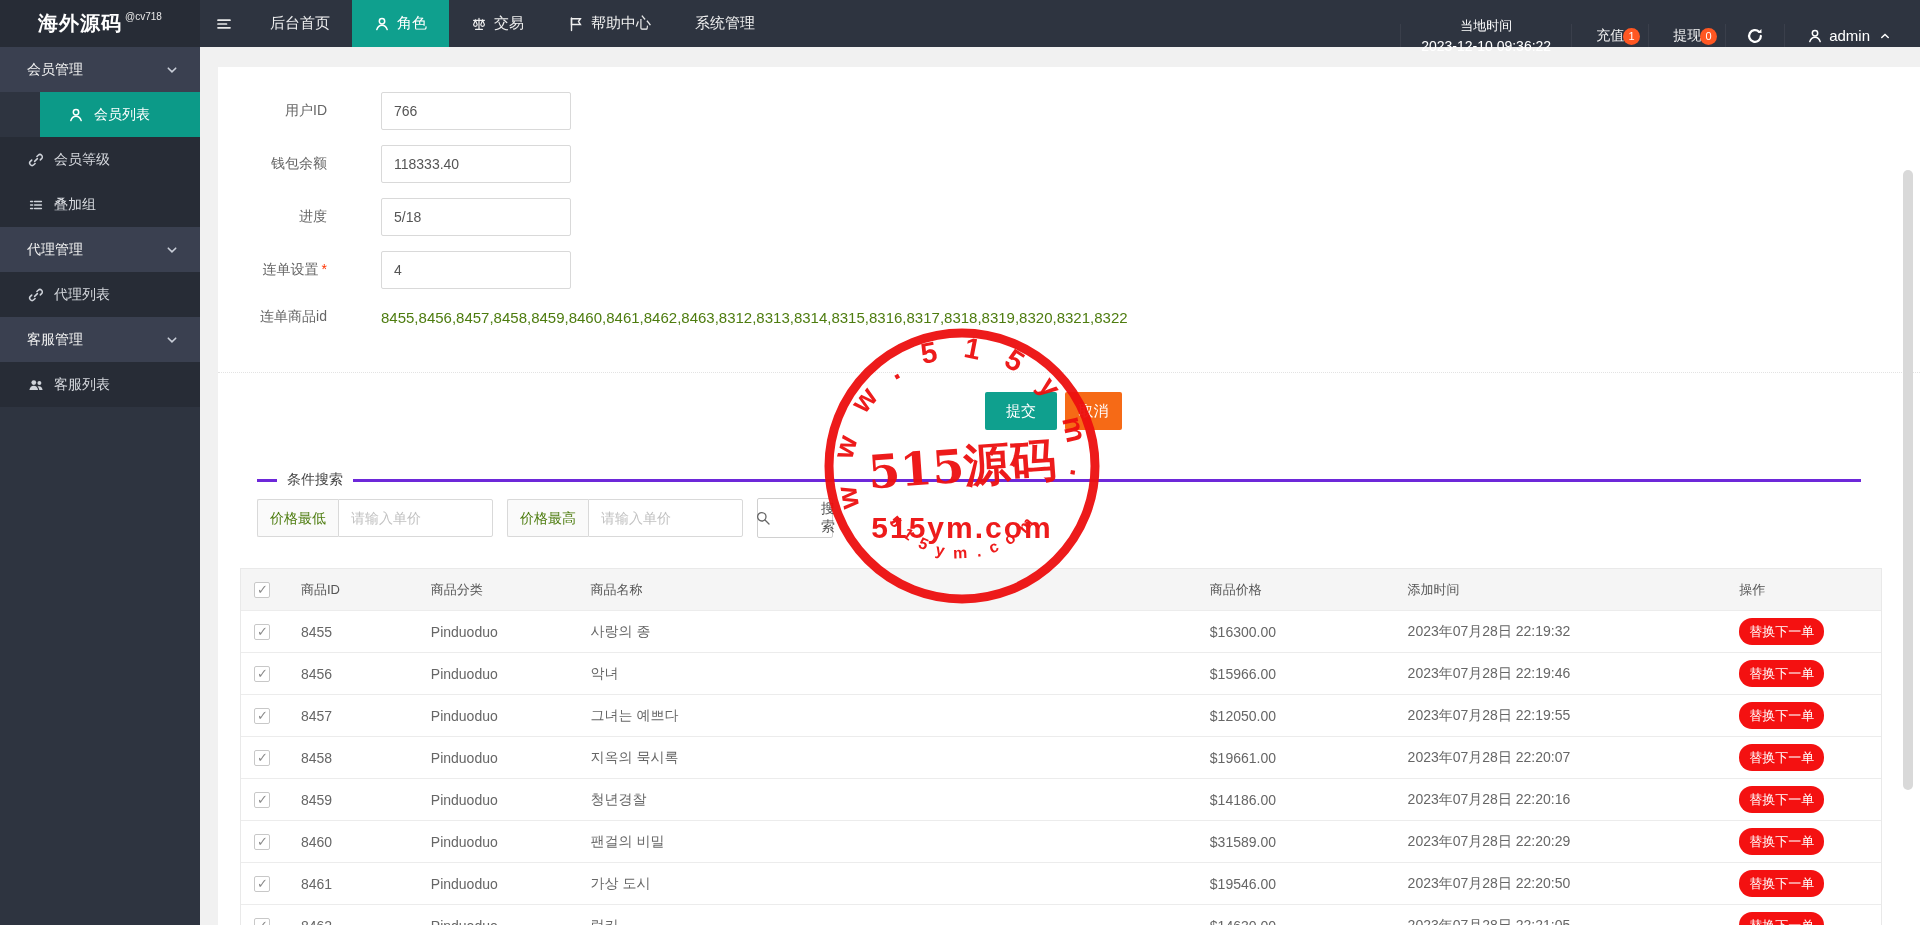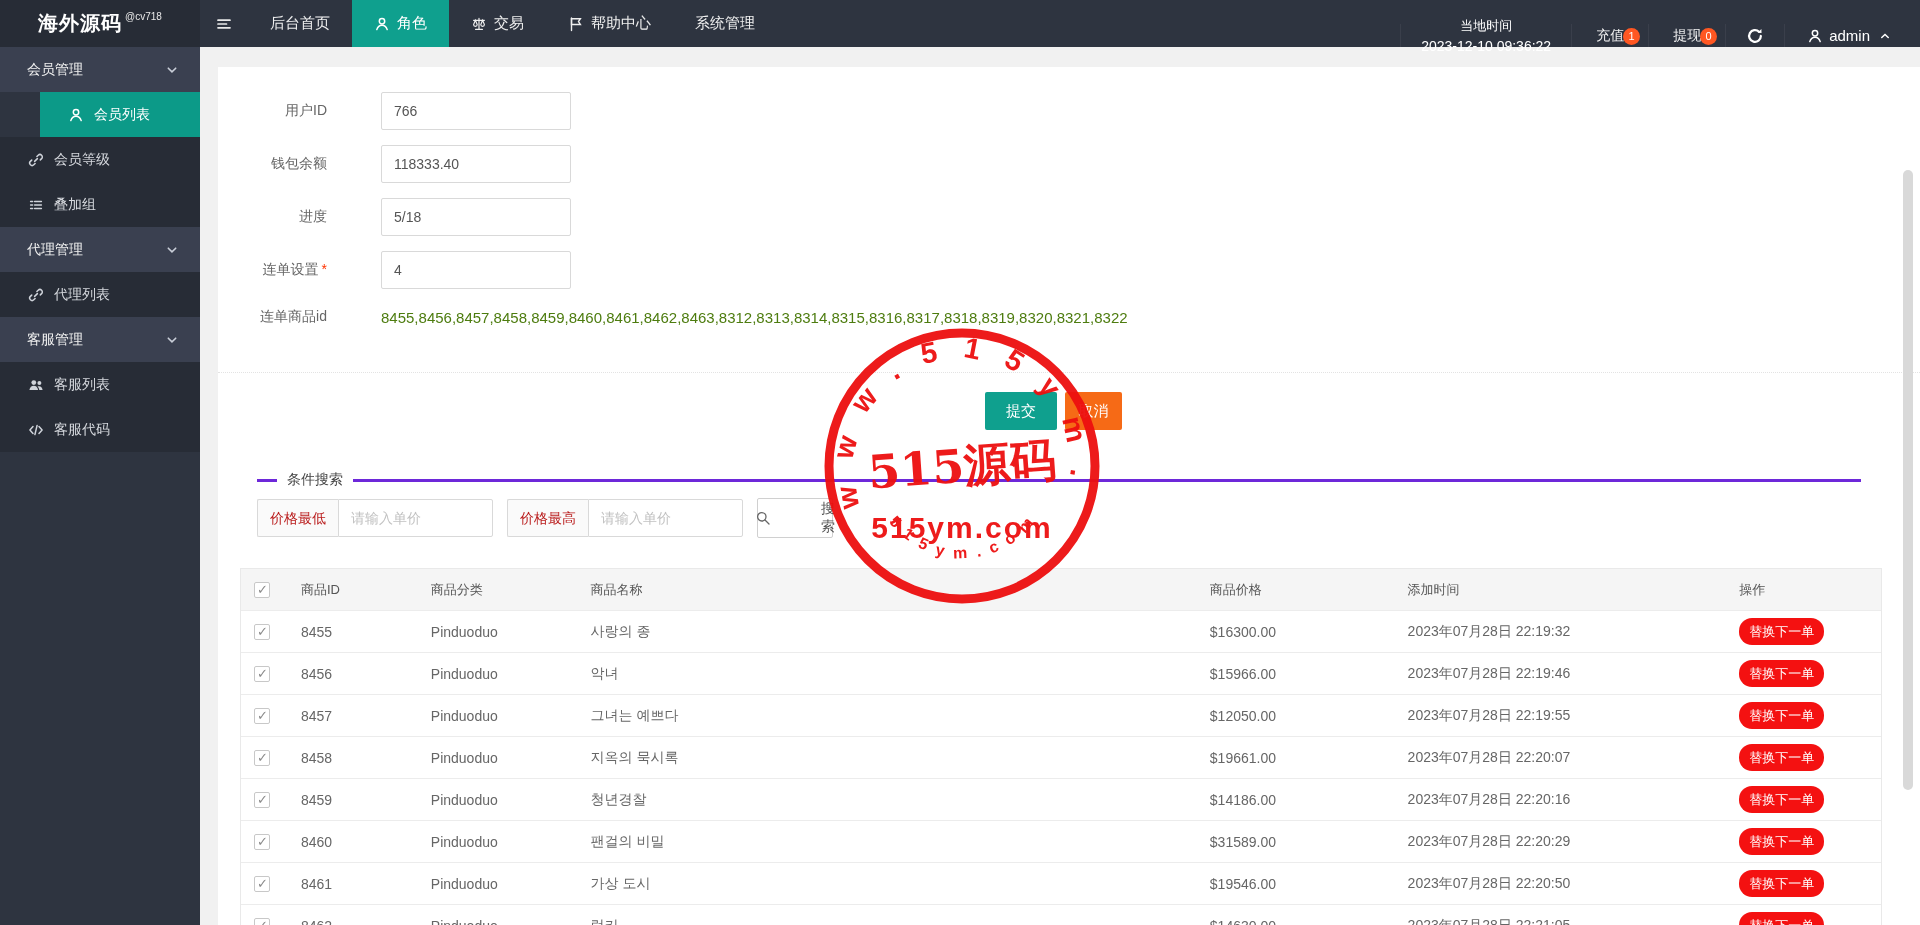--- a/index.html
+++ b/index.html
@@ -71,21 +71,21 @@
   .btn-submit { width:72px; background:#0fa08e; }
   .btn-cancel { width:57px; background:#f66a16; margin-left:8px; }
 
   
   .search-fieldset { margin:41px 59px 0 39px; border:none; border-top:3px solid #6d28d9;
     padding:0; }
   .search-fieldset legend { margin-left:20px; padding:0 10px; font-size:14px; color:#444; }
   .search-row { display:flex; align-items:center; margin-top:9px; }
   .input-group { display:flex; height:38px; margin-right:14px; }
   .ig-addon { background:#fafafa; border:1px solid #d9d9d9; border-right:none;
-    border-radius:2px 0 0 2px; padding:0 12px; line-height:36px; font-size:14px; color:#b91c1c; }
+    border-radius:2px 0 0 2px; padding:0 12px; line-height:36px; font-size:14px; color:#4d7c0f; }
   .ig-input { width:155px; border:1px solid #d9d9d9; border-radius:0 2px 2px 0;
     padding:0 12px; font-size:14px; color:#555; outline:none; font-family:inherit; }
   .ig-input::placeholder { color:#c2c2c2; }
   .search-btn { height:40px; width:76px; background:#fff; border:1px solid #d0d0d0;
     border-radius:2px; color:#555; font-size:14px; display:flex; align-items:center;
     justify-content:center; cursor:pointer; font-family:inherit;gap:44px; }
   .search-btn .ic { margin-right:6px; color:#666; }
 
   
   .table { margin:30px 38px 0 22px; width:1642px; border:1px solid #e9e9e9;
@@ -276,28 +276,20 @@
     <span class="ic">
       <svg viewBox="0 0 16 16" fill="currentColor">
           <circle cx="5.8" cy="5.6" r="2.4"></circle>
           <path d="M1.4 13c.4-2.7 2.1-4.2 4.4-4.2 2.2 0 3.9 1.5 4.3 4.2z"></path>
           <circle cx="11.4" cy="6" r="2"></circle>
           <path d="M11 9.2c2 .1 3.3 1.5 3.6 3.8h-3.3c-.2-1.5-.8-2.7-1.8-3.5.5-.2 1-.3 1.5-.3z"></path>
         </svg>
     </span>
     <span>客服列表</span>
   </div>
-  <div class="side-item">
-    <span class="ic">
-      <svg viewBox="0 0 16 16" fill="none" stroke="currentColor" stroke-width="1.5" stroke-linecap="round" stroke-linejoin="round">
-          <path d="M5 4.6L1.9 8 5 11.4M11 4.6L14.1 8 11 11.4M9.1 3.4l-2.2 9.2"></path>
-        </svg>
-    </span>
-    <span>客服代码</span>
-  </div>
 </div>
 
 <div class="main">
   <div class="panel">
 
     <div class="form-row">
       <div class="f-label">用户ID</div>
       <input class="f-input" value="766" style="">
     </div>
     <div class="form-row">

